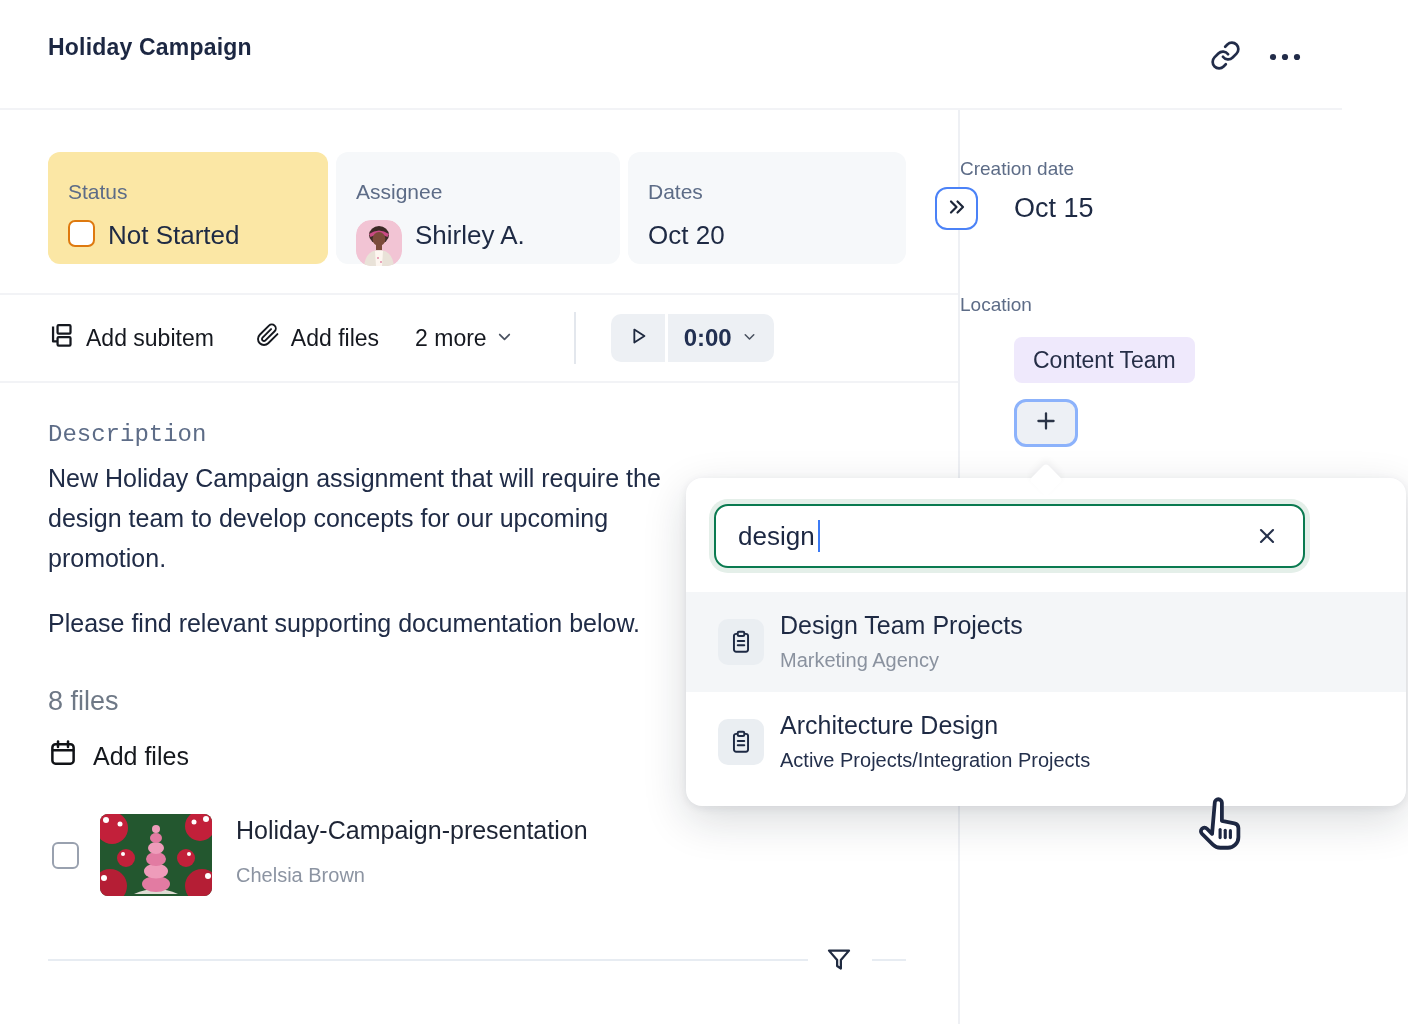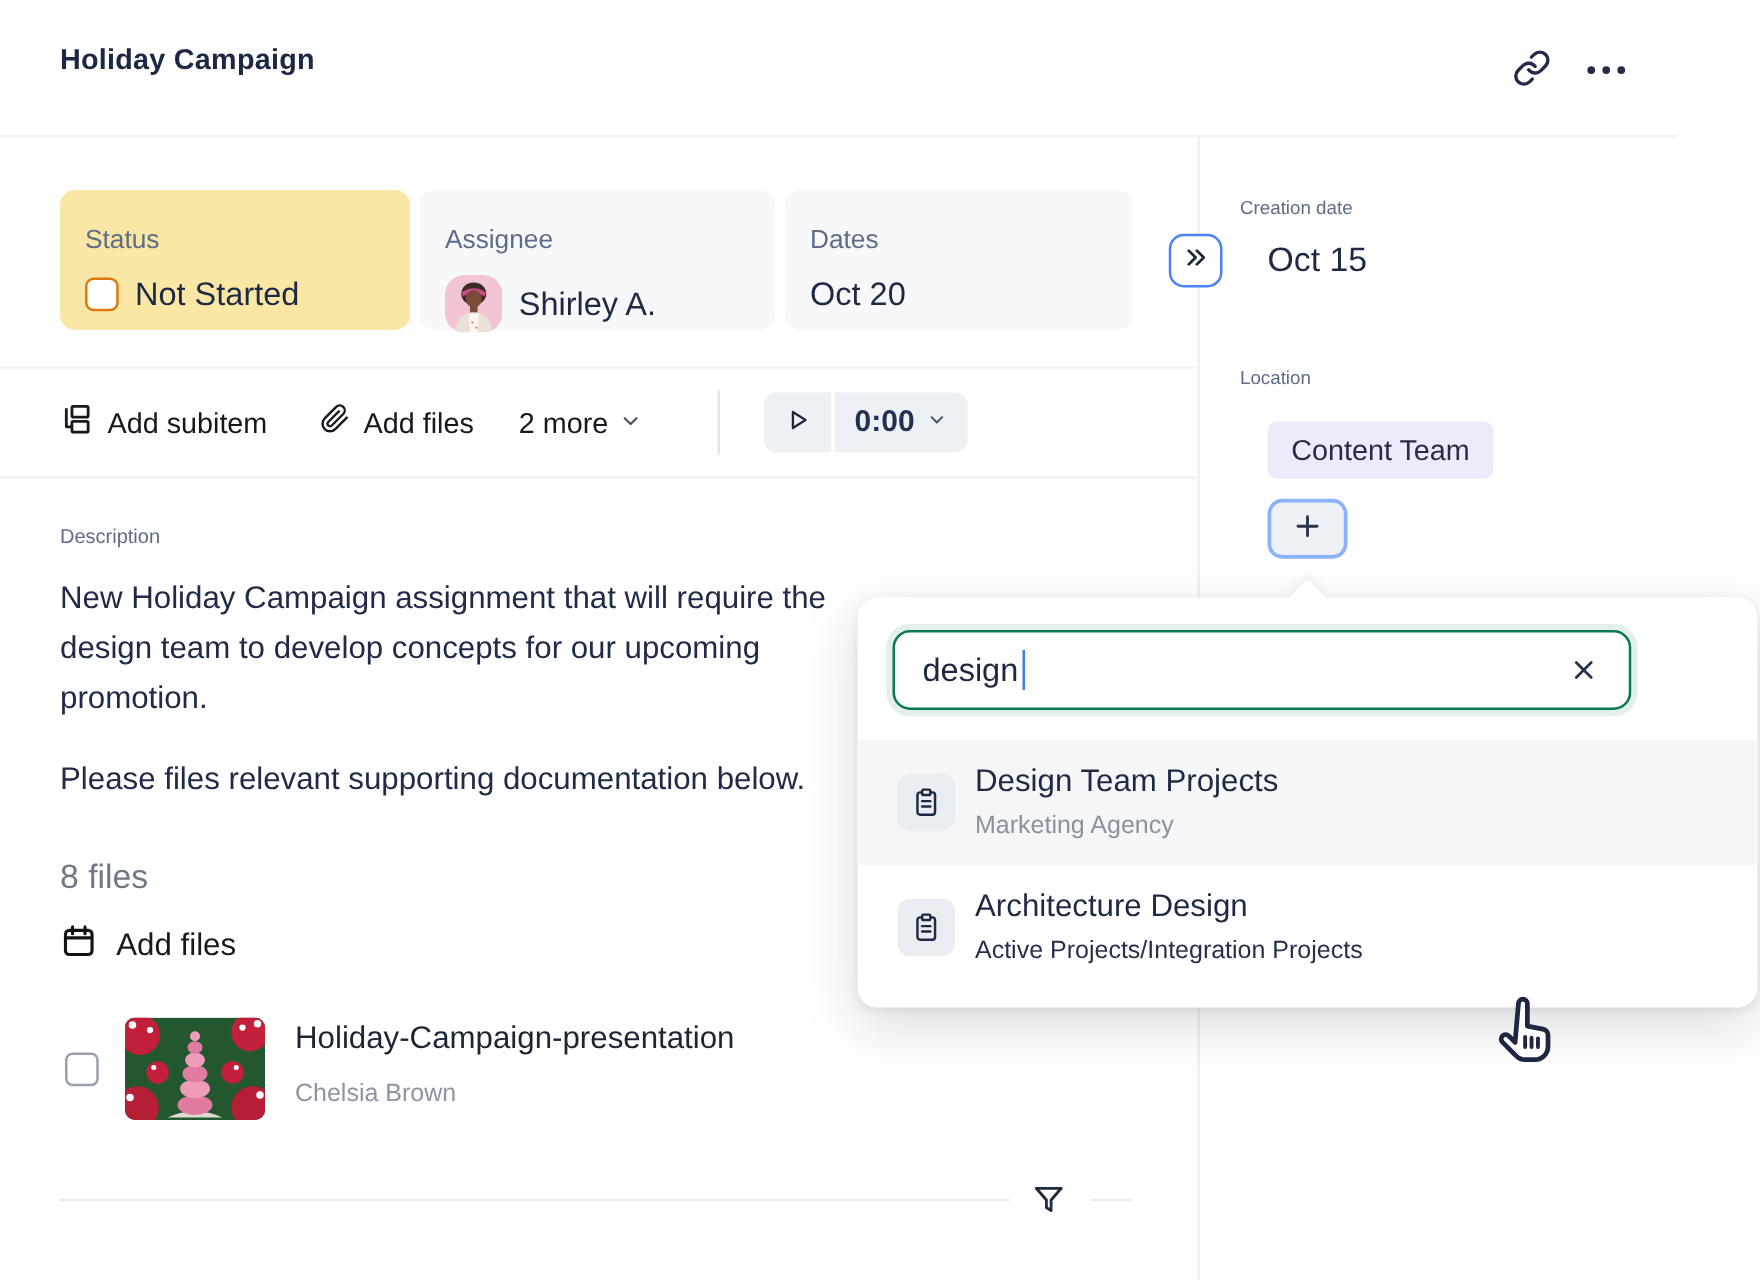--- a/index.html
+++ b/index.html
@@ -14,21 +14,21 @@
   .hicon { width:34px; height:34px; display:flex; align-items:center; justify-content:center; cursor:pointer; }
   #link-btn { left:1208px; top:40px; }
   #more-btn { left:1268px; top:40px; }
   .hr { height:2px; background:var(--divider,#f2f3f6); }
   #hr-header { left:0; top:108px; width:1342px; }
   #vdivider { left:958px; top:110px; width:2px; height:914px; background:#eef0f4; }
 
   
   .pill { top:152px; height:112px; border-radius:12px; padding:28px 20px; cursor:pointer; }
   .pill .lbl { font-size:21px; color:var(--label-slate,#5d6c87); }
-  .pill .valrow { display:flex; align-items:center; margin-top:16px; gap:13px; }
+  .pill .valrow { display:flex; margin-top:16px; gap:13px; }
   .pill .val { font-size:26px; color:var(--navy,#1e2a44); font-weight:500; }
   #pill-status { left:48px; width:280px; background:var(--status-yellow,#fbe7a5); }
   #status-checkbox { width:27px; height:27px; background:#fff; border:2.5px solid var(--checkbox-orange,#de790f); border-radius:7px; }
   #pill-assignee { left:336px; width:284px; background:var(--field-gray,#f6f8fa); }
   #pill-dates { left:628px; width:278px; background:var(--field-gray,#f6f8fa); }
   .avatar { width:46px; height:46px; border-radius:15px; overflow:hidden; flex:0 0 auto; }
   #expand-btn { left:935px; top:187px; width:43px; height:43px; background:#fff;
     border:2.5px solid var(--accent-blue,#4b82f7); border-radius:12px;
     display:flex; align-items:center; justify-content:center; cursor:pointer; z-index:3; }
   #hr-pills { left:0; top:293px; width:958px; }
@@ -40,38 +40,38 @@
   #tool-files { margin-right:36px; }
   #tool-more { gap:8px; }
   #toolbar-sep { width:2px; height:52px; background:#e3e7ed; margin:0 35px 0 60px; }
   .timerseg { height:48px; background:#edf0f4; display:flex; align-items:center; justify-content:center; cursor:pointer; }
   #timer-play { width:54px; border-radius:10px 0 0 10px; margin-right:3px; }
   #timer-value-seg { width:106px; border-radius:0 10px 10px 0; gap:9px; }
   #timer-value-seg .tv { font-size:24px; font-weight:600; color:#223052; }
   #hr-toolbar { left:0; top:381px; width:958px; }
 
   
-  #desc-label { left:48px; top:421px; font-size:16px; color:var(--label-slate,#5d6c87); }
+  #desc-label { left:48px; top:421px; font-size:24px; color:var(--label-slate,#5d6c87);font-family:Liberation Mono, monospace; }
   .descline { left:48px; font-size:25px; color:#202c47; white-space:nowrap; }
 
   
   #files-count { left:48px; top:686px; font-size:27px; color:#6e7886; }
   #add-files-row { left:48px; top:738px; display:flex; align-items:center; gap:15px; cursor:pointer; }
   #add-files-row span { font-size:25px; color:#15181d; }
   #file-checkbox { left:52px; top:842px; width:27px; height:27px; border:2px solid #99a1af; border-radius:6px; background:#fff; cursor:pointer; }
   #file-thumb { left:100px; top:814px; width:112px; height:82px; border-radius:8px; overflow:hidden; cursor:pointer; }
   #file-name { left:236px; top:816px; font-size:25px; color:#1d2434; }
   #file-owner { left:236px; top:864px; font-size:20px; color:#8c94a2; }
 
   
   .filterline { top:959px; height:2px; background:#e7ecf2; }
   #filter-icon { left:824px; top:945px; cursor:pointer; }
 
   
-  .sb-label { left:992px; font-size:15px; color:var(--label-slate,#5d6c87); }
+  .sb-label { left:960px; font-size:19px; color:var(--label-slate,#5d6c87); }
   .sb-value { left:1014px; font-size:27px; color:var(--navy,#1e2a44); font-weight:500; }
   #location-chip { left:1014px; top:337px; height:46px; background:var(--location-lavender,#efe9fc);
     border-radius:8px; display:inline-flex; align-items:center; padding:0 19px;
     font-size:23px; color:#262e47; cursor:pointer; }
   #add-location-btn { left:1014px; top:399px; width:64px; height:48px; background:#edf0f5;
     border:3px solid #8cb2fb; border-radius:12px; display:flex; align-items:center; justify-content:center; cursor:pointer; }
 
   
   #popup { left:686px; top:478px; width:720px; height:328px; background:#fff; border-radius:16px;
     box-shadow:0 14px 44px rgba(20,28,45,.16), 0 2px 8px rgba(20,28,45,.08); z-index:5; }
@@ -211,21 +211,21 @@
           </svg>
       </span>
     </div>
   </div>
   <div id="hr-toolbar" class="abs hr"></div>
 
   <div id="desc-label" class="abs">Description</div>
   <div class="abs descline" style="top:464px;">New Holiday Campaign assignment that will require the</div>
   <div class="abs descline" style="top:504px;">design team to develop concepts for our upcoming</div>
   <div class="abs descline" style="top:544px;">promotion.</div>
-  <div class="abs descline" style="top:609px;">Please files relevant supporting documentation below.</div>
+  <div class="abs descline" style="top:609px;">Please find relevant supporting documentation below.</div>
 
   <div id="files-count" class="abs">8 files</div>
   <div id="add-files-row" class="abs">
     <span>
       <svg width="30" height="30" viewBox="0 0 24 24" fill="none" stroke="#111317" stroke-width="2" stroke-linecap="round" stroke-linejoin="round">
         <rect x="3.5" y="5" width="17" height="15.5" rx="2.5"></rect>
         <line x1="8" y1="2.8" x2="8" y2="7.2"></line>
           <line x1="16" y1="2.8" x2="16" y2="7.2"></line>
         <line x1="4" y1="9.8" x2="20" y2="9.8"></line>
       </svg>

